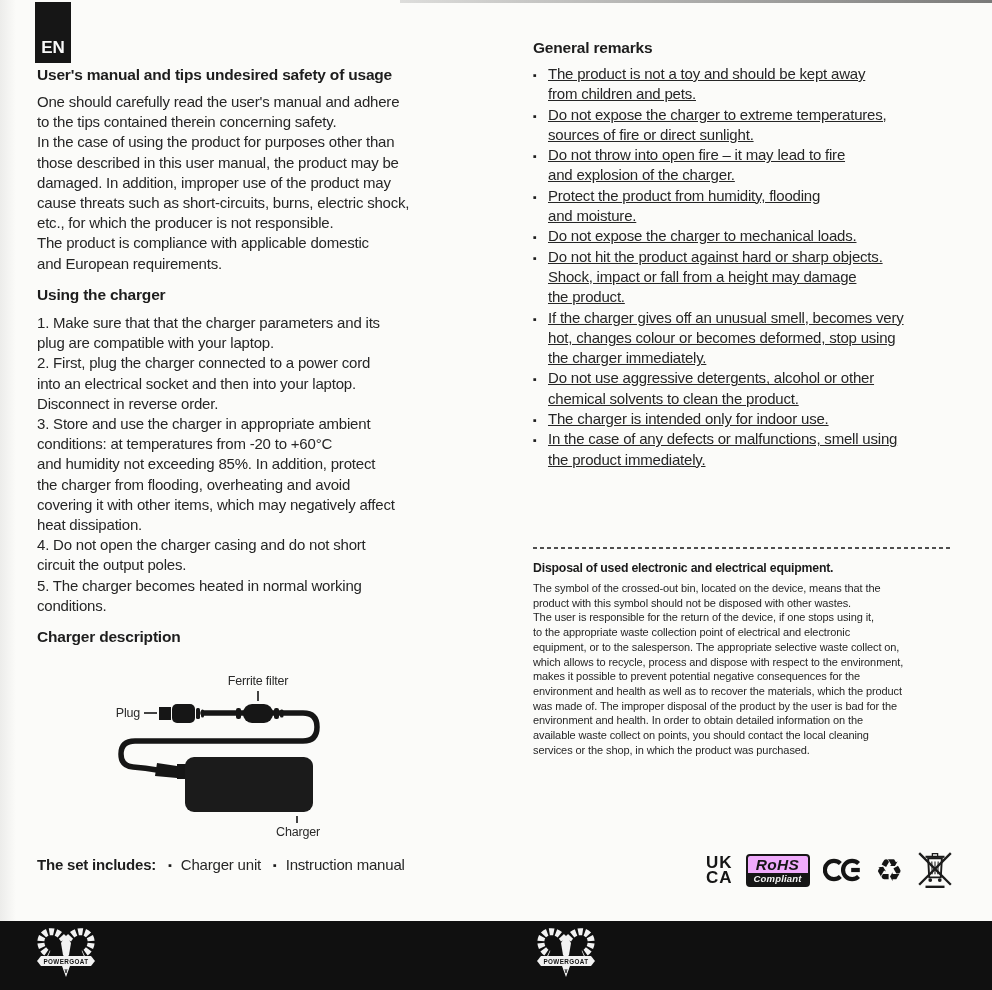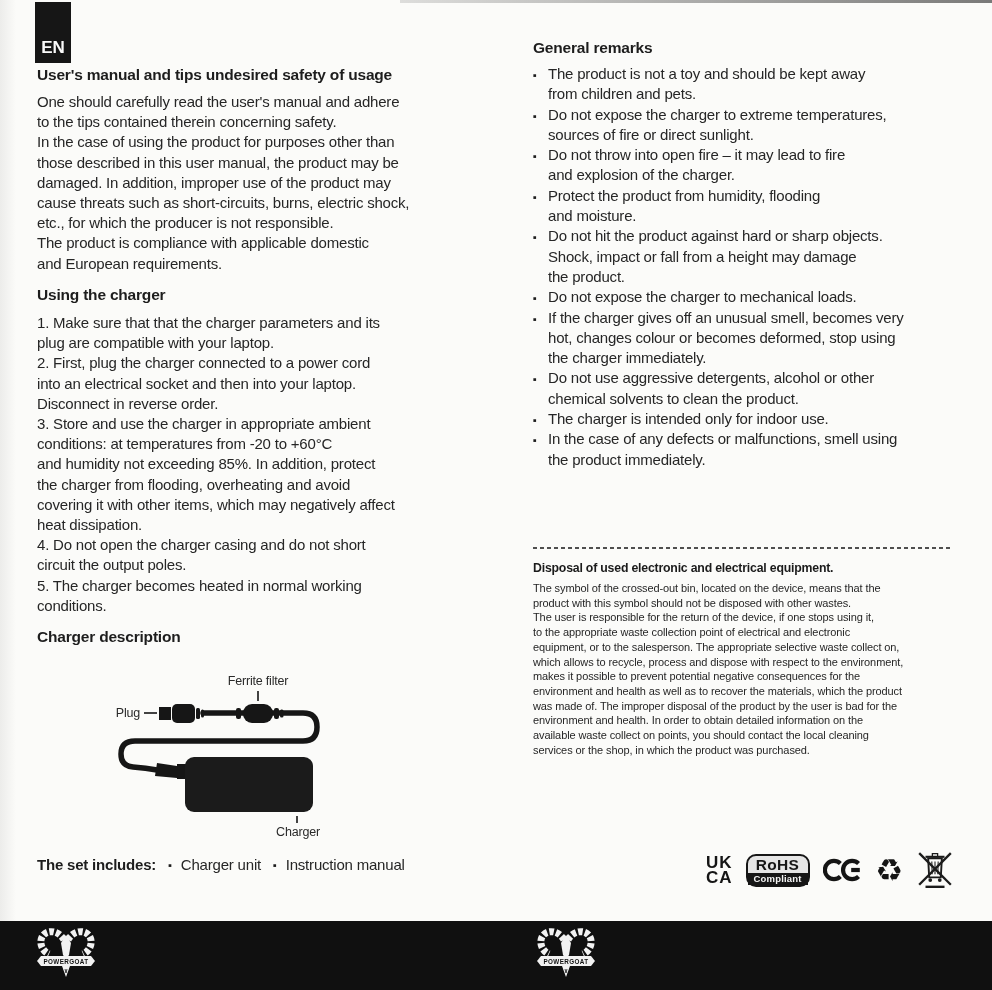--- a/index.html
+++ b/index.html
@@ -13,32 +13,32 @@
     background:linear-gradient(90deg,rgba(40,40,40,.07),rgba(40,40,40,0) 16px);}
   .scan-edge{position:absolute;top:0;left:400px;width:592px;height:3px;
     background:linear-gradient(90deg,rgba(50,50,50,.15),rgba(15,15,15,.55));}
   .en-badge{position:absolute;left:35px;top:2px;width:36px;height:61px;background:#161616;
     color:#fafafa;font-weight:bold;font-size:17px;display:flex;align-items:flex-end;
     justify-content:center;padding-bottom:5px;box-sizing:border-box;letter-spacing:0;}
   .abs{position:absolute;}
   h2{margin:0;font-size:15.5px;font-weight:700;color:#1d1d1d;letter-spacing:-0.2px;}
   .body-txt{font-size:15px;line-height:20.2px;white-space:pre;}
   .general-list{margin:0;padding:0;list-style:none;width:450px;}
-  .general-list li{position:relative;padding-left:15px;font-size:15px;line-height:20.3px;white-space:pre;}
+  .general-list li{position:relative;padding-left:15px;font-size:15px;line-height:20.3px;white-space:pre;text-decoration:underline;}
   .general-list li::before{content:"▪";position:absolute;left:0;top:1px;font-size:11px;color:#1d1d1d;}
   .dashed-sep{height:2px;width:420px;
     background:repeating-linear-gradient(90deg,#4f4f4f 0 4px,transparent 4px 7px);}
   .disposal-h{font-size:12.3px;font-weight:700;color:#1b1b1b;}
   .disposal-b{font-size:11px;line-height:14.7px;white-space:pre;letter-spacing:-0.1px;}
   .set-line{font-size:15px;color:#262626;display:flex;align-items:center;}
   .set-label{font-weight:700;color:#1d1d1d;}
   .sq-bullet{font-size:11px;margin:0 9px 0 12px;color:#1d1d1d;}
   .cert-row{display:flex;align-items:center;gap:13px;}
   .ukca{font-weight:800;font-size:17px;line-height:15px;color:#151515;letter-spacing:1px;text-align:center;}
-  .rohs{border:2.2px solid #161616;border-radius:10px;width:60px;text-align:center;background:#e5e5e5;}
+  .rohs{border:2.2px solid #161616;border-radius:4px;width:60px;text-align:center;background:#f0abfc;font-style:italic;}
   .rohs-title{font-size:15.5px;font-weight:700;color:#161616;line-height:17px;letter-spacing:.3px;}
   .rohs-sub{background:#161616;color:#f5f5f5;font-size:9.5px;font-weight:700;line-height:12px;letter-spacing:.2px;}
   .recycle{font-family:"DejaVu Sans",sans-serif;font-size:31px;line-height:31px;color:#151515;}
   .footer-bar{position:absolute;left:0;top:921px;width:992px;height:69px;background:#101010;}
   .diagram text{font-size:12.5px;fill:#2a2a2a;letter-spacing:-0.2px;}
 </style>
 </head>
 <body>
 
 <div class="page">
@@ -119,24 +119,24 @@
 
   <ul class="abs general-list" style="left:533px;top:64px;">
     <li>The product is not a toy and should be kept away
 from children and pets.</li>
     <li>Do not expose the charger to extreme temperatures,
 sources of fire or direct sunlight.</li>
     <li>Do not throw into open fire – it may lead to fire
 and explosion of the charger.</li>
     <li>Protect the product from humidity, flooding
 and moisture.</li>
+    <li>Do not expose the charger to mechanical loads.</li>
     <li>Do not hit the product against hard or sharp objects.
 Shock, impact or fall from a height may damage
 the product.</li>
-    <li>Do not expose the charger to mechanical loads.</li>
     <li>If the charger gives off an unusual smell, becomes very
 hot, changes colour or becomes deformed, stop using
 the charger immediately.</li>
     <li>Do not use aggressive detergents, alcohol or other
 chemical solvents to clean the product.</li>
     <li>The charger is intended only for indoor use.</li>
     <li>In the case of any defects or malfunctions, smell using
 the product immediately.</li>
   </ul>
 

